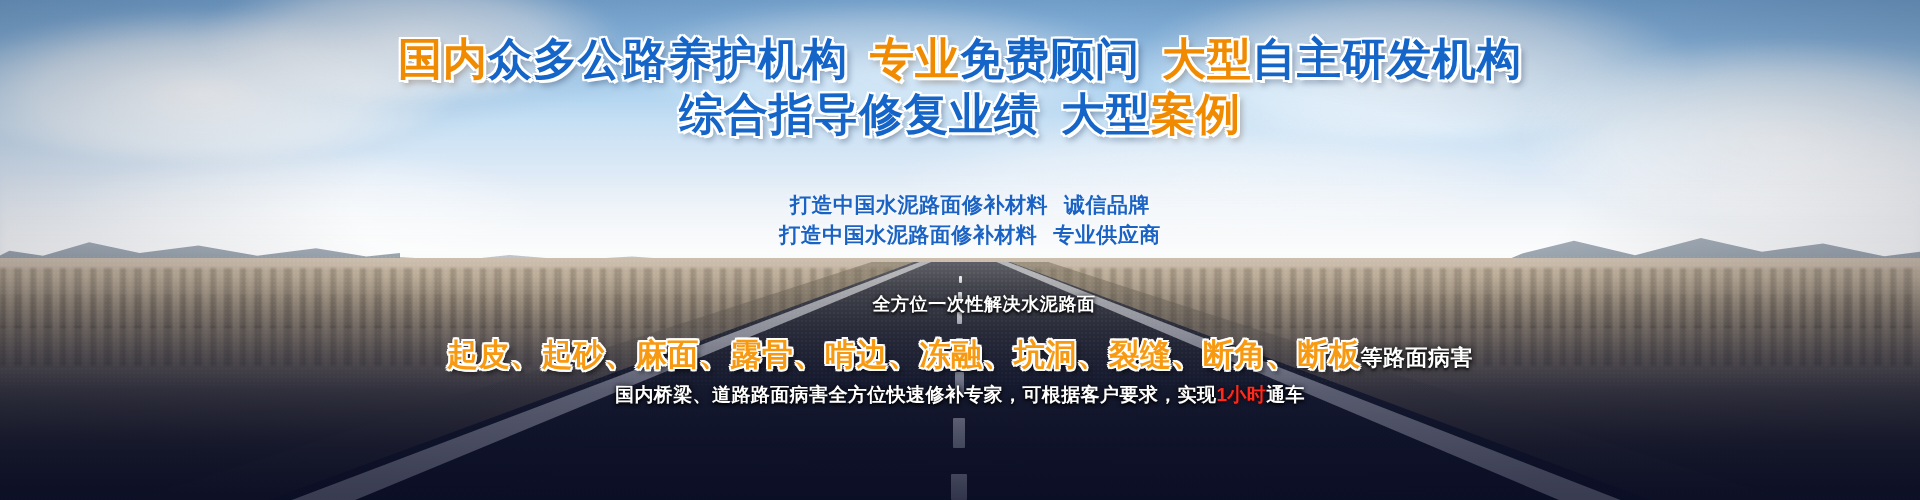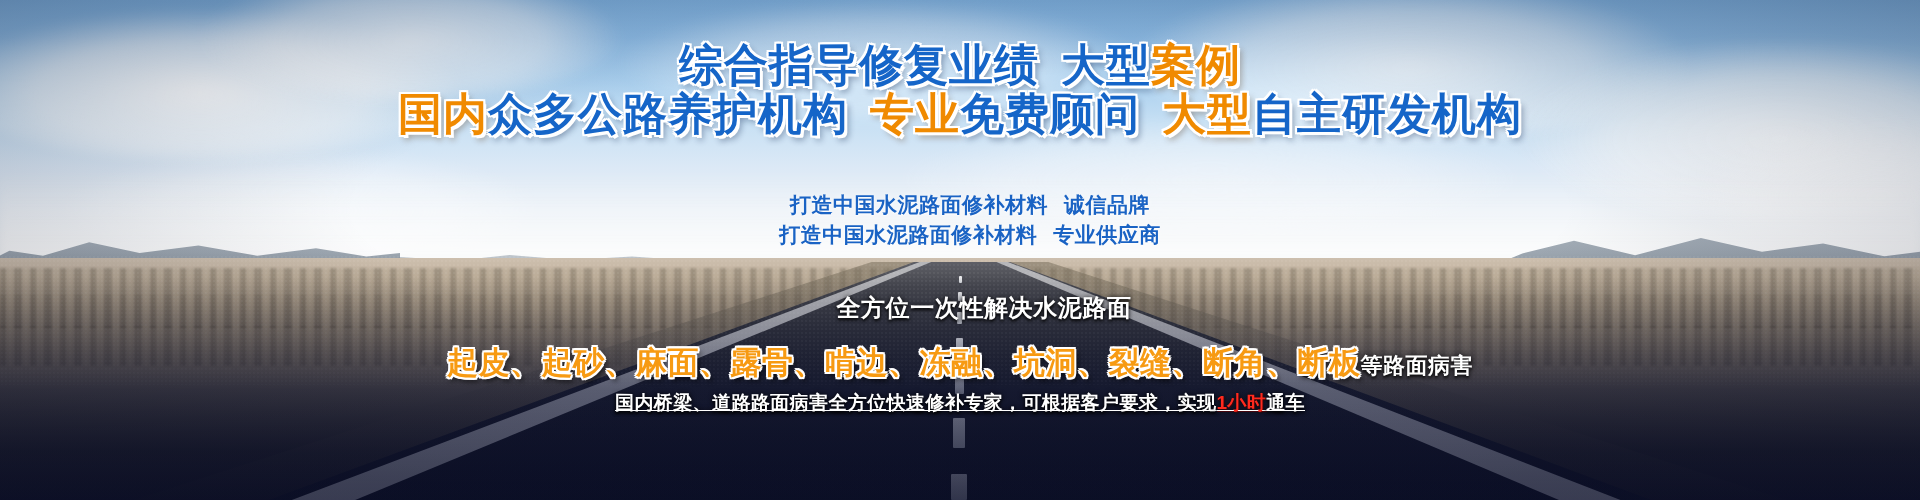--- a/index.html
+++ b/index.html
@@ -174,21 +174,21 @@
     text-shadow: 0 1px 2px rgba(255,255,255,.85), 0 0 6px rgba(255,255,255,.7);
   }
   .slogan .sp { display:inline-block; width:16px; }
 
   
   .bottom {
     position:absolute; left:0; top:292px; width:100%;
     text-align:center;
   }
   .b-white {
-    font-size: 24px; font-weight:bold; color:#ffffff; letter-spacing:.6px;
+    font-size: 18px; font-weight:bold; color:#ffffff; letter-spacing:.6px;
     text-shadow: 0 0 5px rgba(0,0,0,.85), 0 2px 3px rgba(0,0,0,.8);
     padding-left: 48px;
   }
   .b-main {
     margin-top: 18px;
     font-size: 31px; font-weight:bold; letter-spacing:.5px;
     white-space: nowrap;
   }
   .b-main .o {
     color:#f79a12;
@@ -199,21 +199,20 @@
   }
   .b-main .w {
     font-size: 22px; color:#ffffff;
     text-shadow: 0 0 6px rgba(0,0,0,.9), 0 2px 3px rgba(0,0,0,.85);
   }
   .b-tail {
     margin-top: 6px;
     font-size: 19px; font-weight:bold; color:#ffffff; letter-spacing:.4px;
     text-shadow: 0 0 5px rgba(0,0,0,.9), 0 2px 3px rgba(0,0,0,.85);
     white-space: nowrap;
-    text-decoration: underline;
   }
   .b-tail .red {
     color:#ff2a1e;
     text-shadow: 0 0 5px rgba(0,0,0,.9), 1px 1px 0 rgba(120,0,0,.6);
   }
 </style>
 </head>
 <body>
 
 <div id="banner">
@@ -255,23 +254,23 @@
     <div class="dash" style="left:953px; top:418px; width:12px; height:30px;"></div>
     <div class="dash" style="left:951px; top:474px; width:16px; height:26px;"></div>
 
     <div class="halftone"></div>
     <div class="vignette"></div>
   </div>
 
   <div class="content">
 
     <div class="hero">
+      <div class="line hl1"><span class="t-orange">国内</span><span class="t-blue">众多公路养护机构</span><span class="gap"></span><span class="t-orange">专业</span><span class="t-blue">免费顾问</span><span class="gap"></span><span class="t-orange">大型</span><span class="t-blue">自主研发机构</span></div>
+
       <div class="line hl2"><span class="t-blue">综合指导修复业绩</span><span class="gap"></span><span class="t-blue">大型</span><span class="t-orange">案例</span></div>
-
-      <div class="line hl1"><span class="t-orange">国内</span><span class="t-blue">众多公路养护机构</span><span class="gap"></span><span class="t-orange">专业</span><span class="t-blue">免费顾问</span><span class="gap"></span><span class="t-orange">大型</span><span class="t-blue">自主研发机构</span></div>
     </div>
 
     <div class="slogan">
       <div><span>打造中国水泥路面修补材料</span><span class="sp"></span><span>诚信品牌</span></div>
       <div><span>打造中国水泥路面修补材料</span><span class="sp"></span><span>专业供应商</span></div>
     </div>
 
     <div class="bottom">
       <div class="b-white">全方位一次性解决水泥路面</div>
       <div class="b-main"><span class="o">起皮、起砂、麻面、露骨、啃边、冻融、坑洞、裂缝、断角、断板</span><span class="w">等路面病害</span></div>

